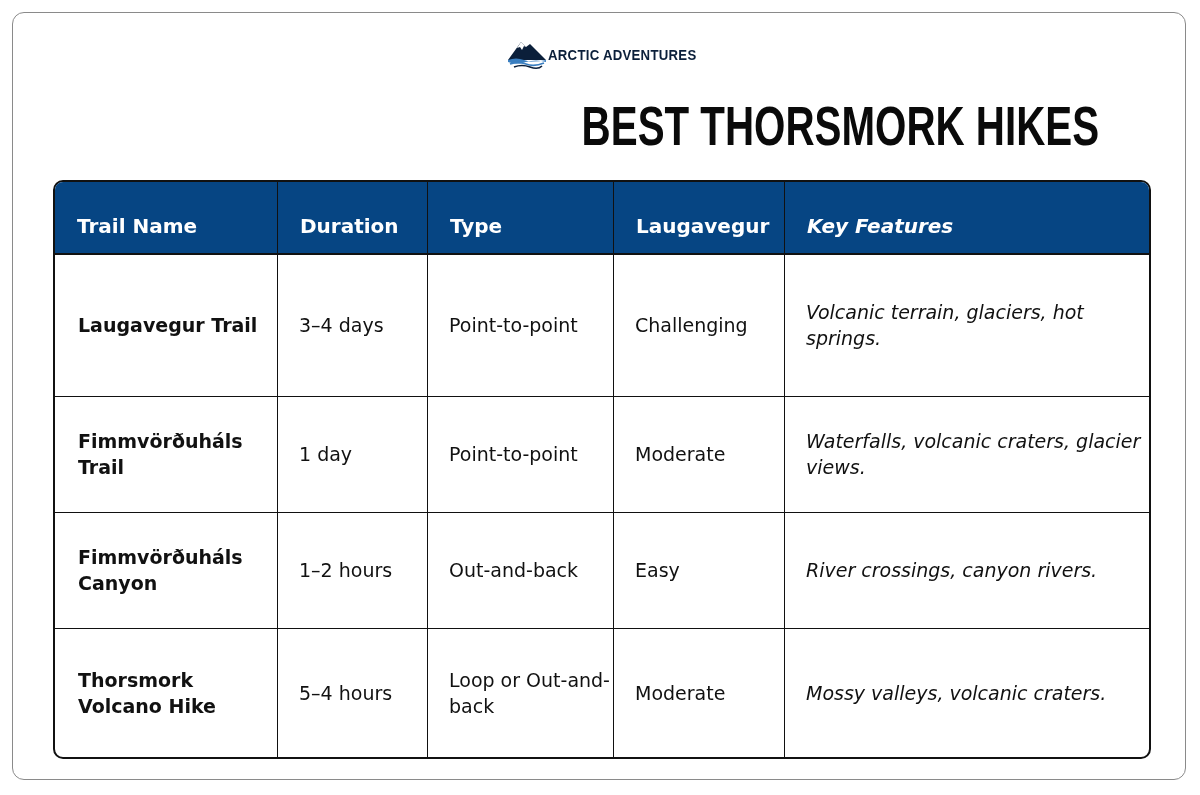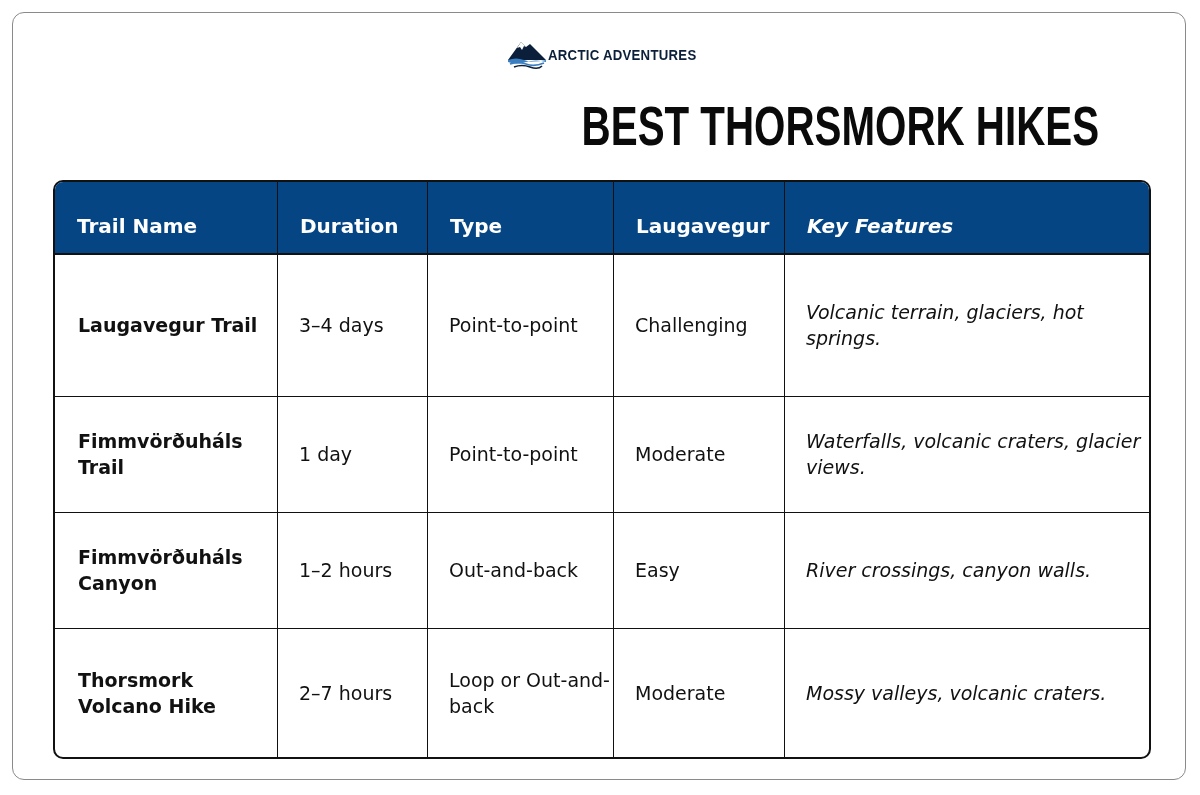--- a/index.html
+++ b/index.html
@@ -91,23 +91,23 @@
       <td>1 day</td>
       <td>Point-to-point</td>
       <td>Moderate</td>
       <td>Waterfalls, volcanic craters, glacier views.</td>
     </tr>
     <tr style="height:86px">
       <td class="name">Fimmvörðuháls Canyon</td>
       <td>1–2 hours</td>
       <td>Out-and-back</td>
       <td>Easy</td>
-      <td>River crossings, canyon walls.</td>
+      <td>River crossings, canyon rivers.</td>
     </tr>
     <tr style="height:95px">
       <td class="name">Thorsmork Volcano Hike</td>
-      <td>2–7 hours</td>
+      <td>5–4 hours</td>
       <td>Loop or Out-and-back</td>
       <td>Moderate</td>
       <td>Mossy valleys, volcanic craters.</td>
     </tr>
   </tbody>
 </table>
 
 </body></html>

